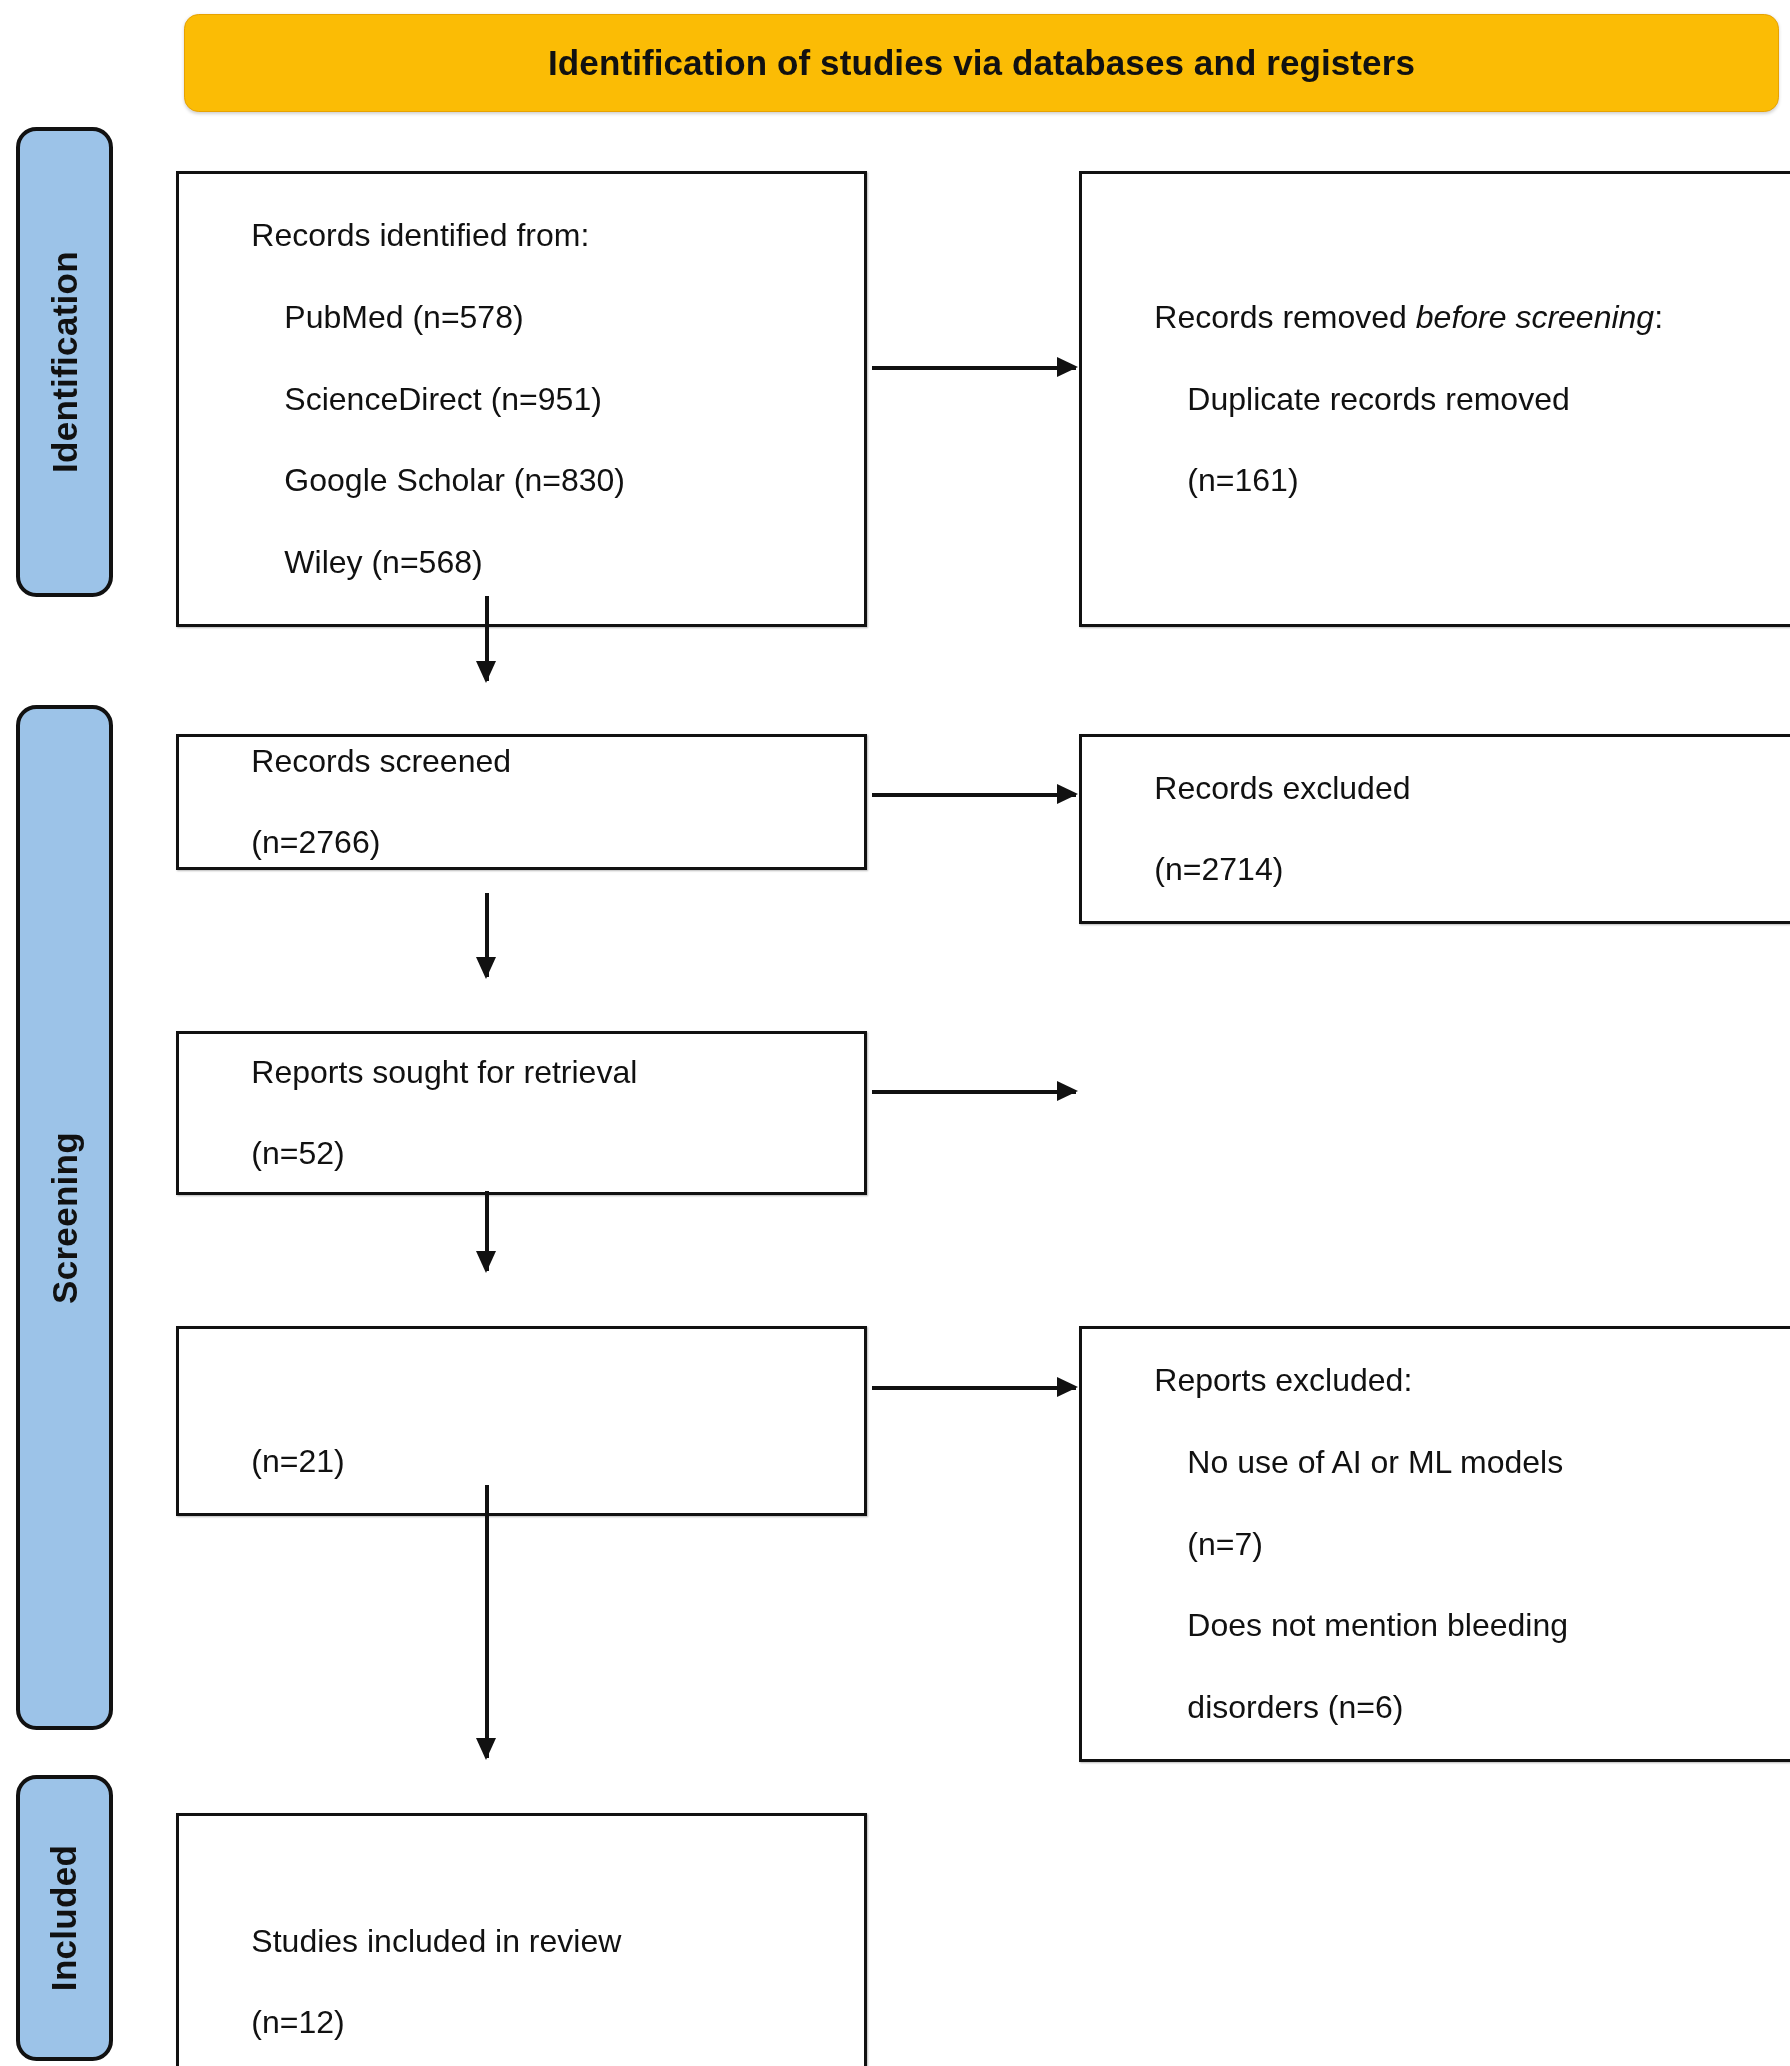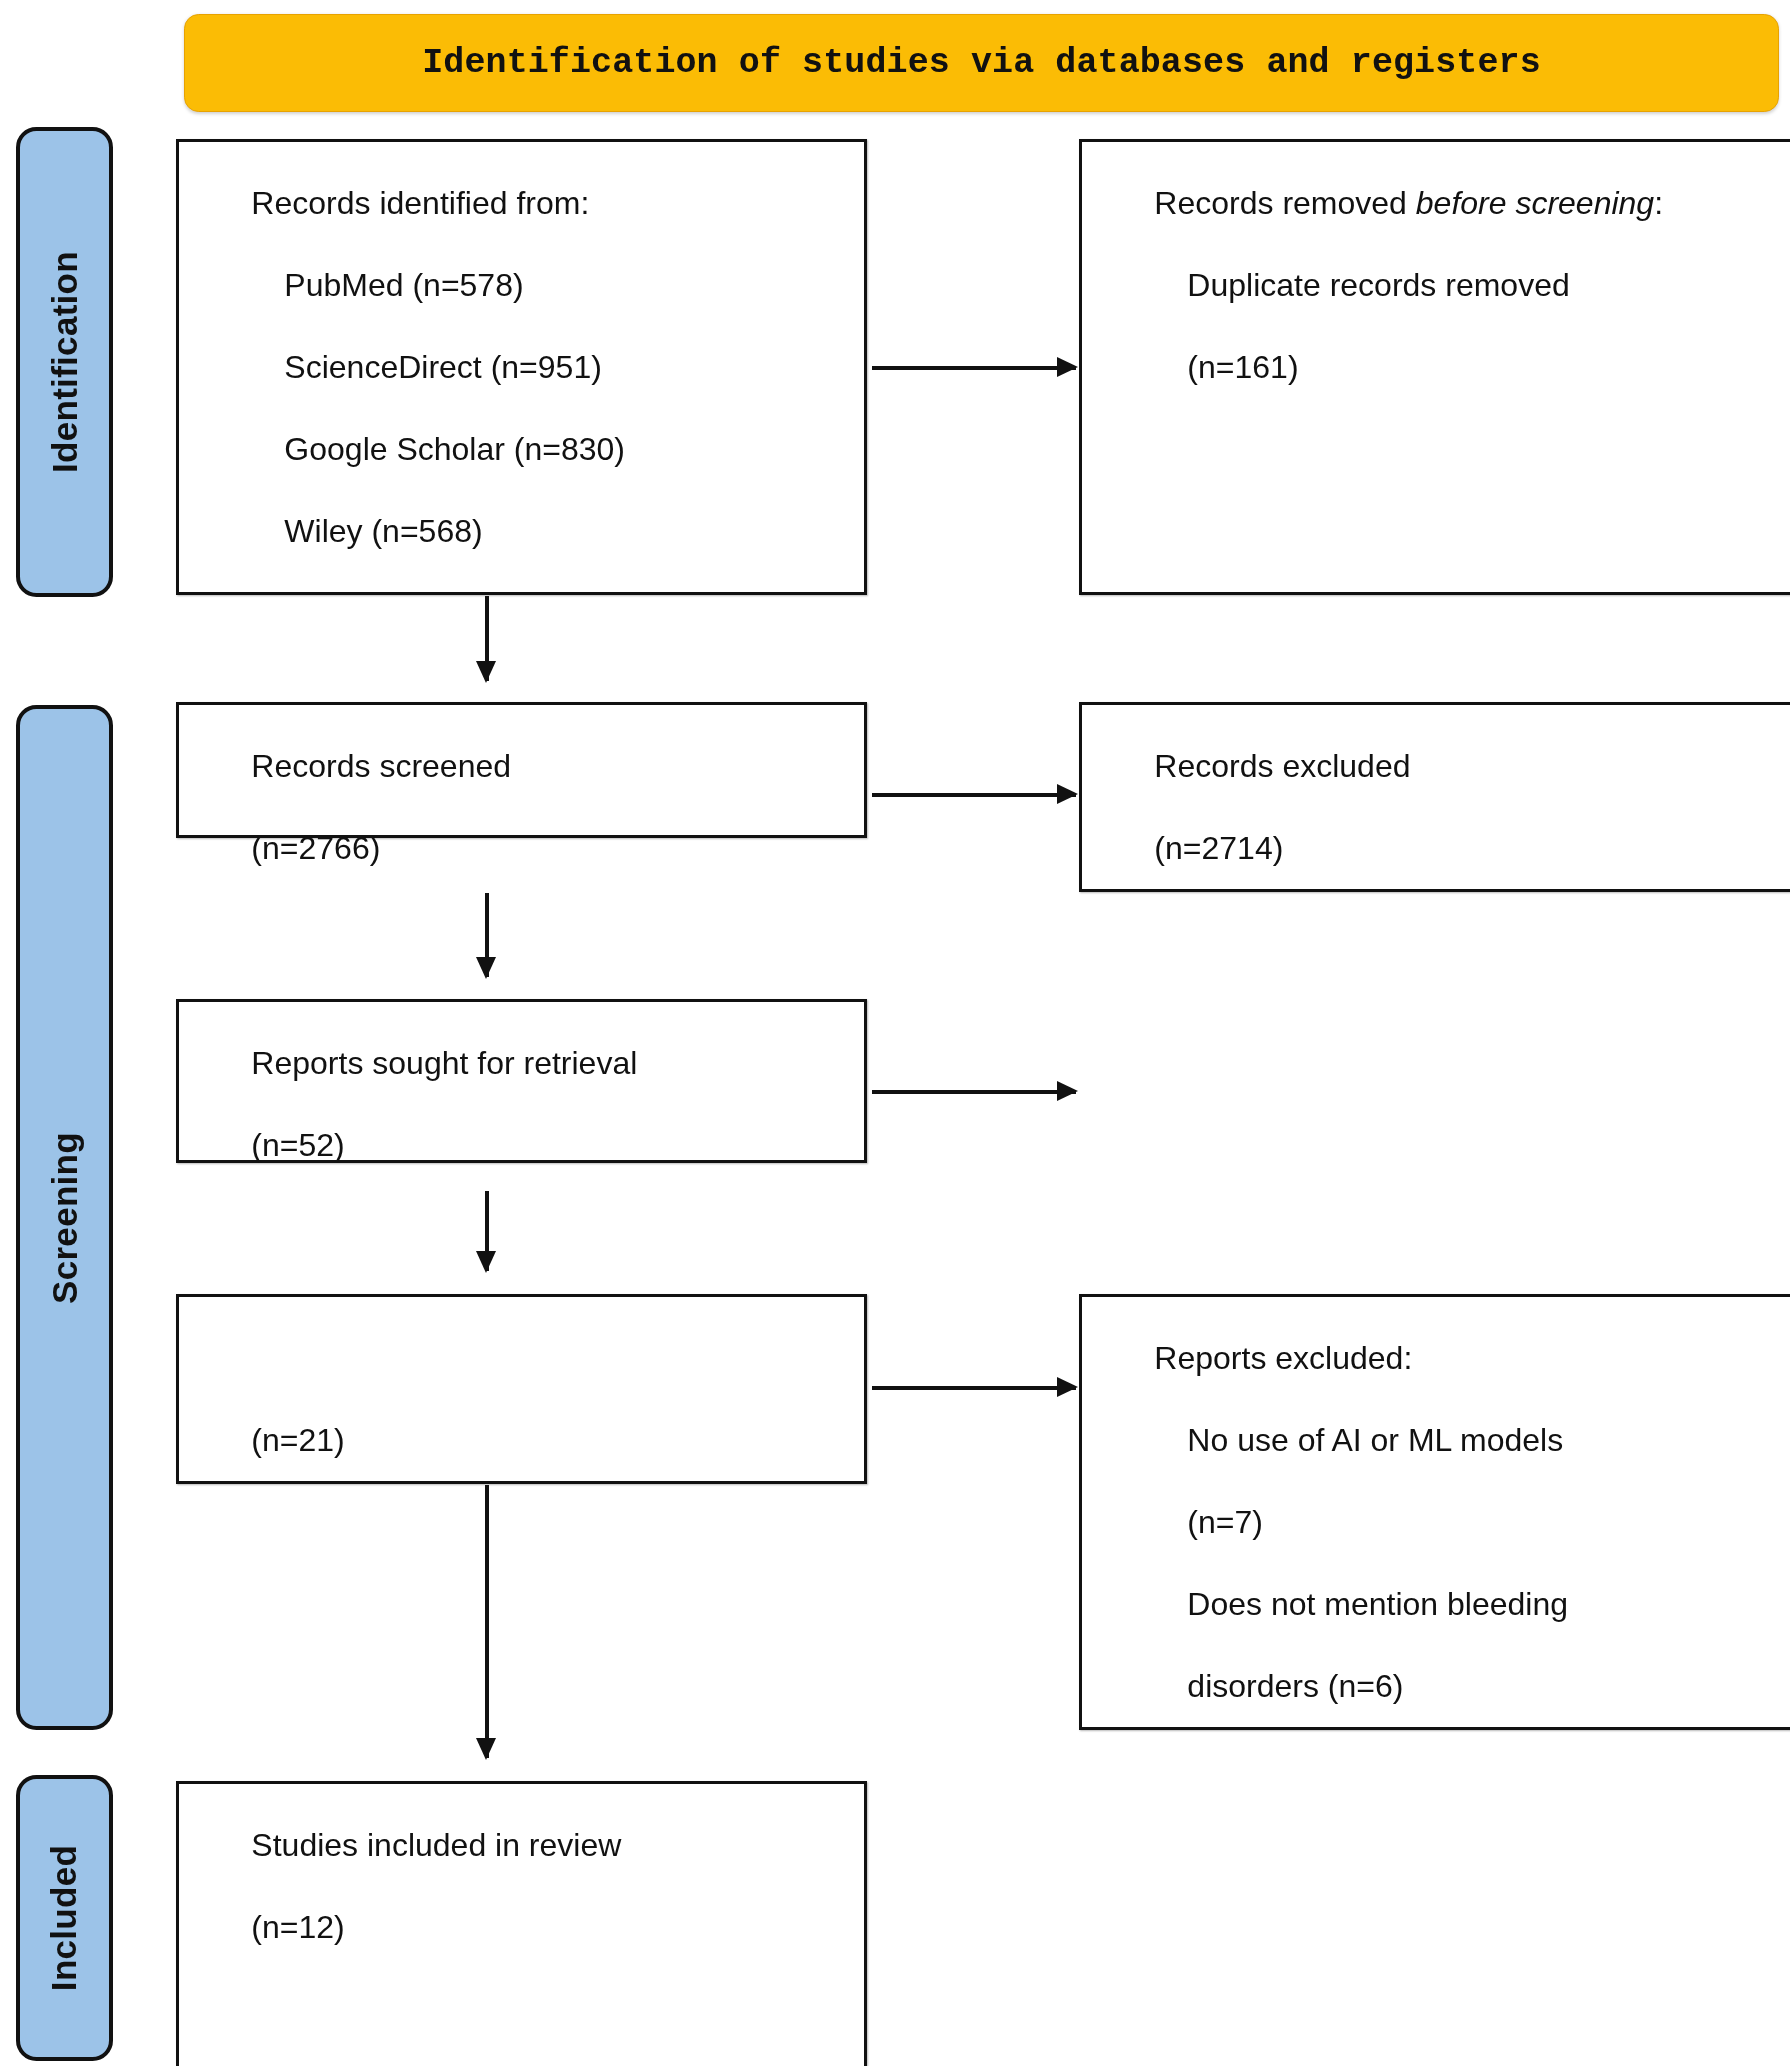--- a/index.html
+++ b/index.html
@@ -9,43 +9,44 @@
   
   .header-bar{
     position:absolute;left:184px;top:14px;width:1595px;height:98px;
     background:#FBBC05;border:1.7px solid #E8A200;border-radius:14.7px;
     box-shadow:0 1.7px 3.4px rgba(0,0,0,.18);
     display:flex;align-items:center;justify-content:center;
     box-sizing:border-box;
   }
   .header-title{
     font-size:35px;font-weight:bold;color:#111;letter-spacing:0.1px;
-    text-align:left;line-height:1.1;font-family:Liberation Mono, monospace;
+    text-align:left;line-height:1.1;
   }
 
   
   .stage{
     position:absolute;left:16px;width:97px;
     background:#9CC3E8;border:4px solid #111;border-radius:20.4px;
     box-sizing:border-box;
     display:flex;align-items:center;justify-content:center;
   }
   .stage-label{
     transform:rotate(-90deg);white-space:nowrap;
     font-size:35px;font-weight:bold;color:#111;letter-spacing:0.3px;
   }
   #stage-identification{top:127px;height:470px;}
   #stage-screening{top:705px;height:1025px;}
   #stage-included{top:1775px;height:286px;}
 
   
   .fbox{
     position:absolute;background:#ffffff;border:3.4px solid #111;
-    box-sizing:border-box;display:flex;
+    box-sizing:border-box;display:flex;align-items:center;
     box-shadow:0.6px 1.1px 1.7px rgba(0,0,0,.28);
+    margin-top:32px;
   }
   .fbox-text{
     padding:0 19px;font-size:32px;line-height:1.28;color:#111;
     white-space:pre-wrap;width:100%;
   }
   .fbox-text em{font-style:italic;}
   .indent{display:inline-block;width:33px;}
 
   
   .col-left{left:176px;width:691px;}

